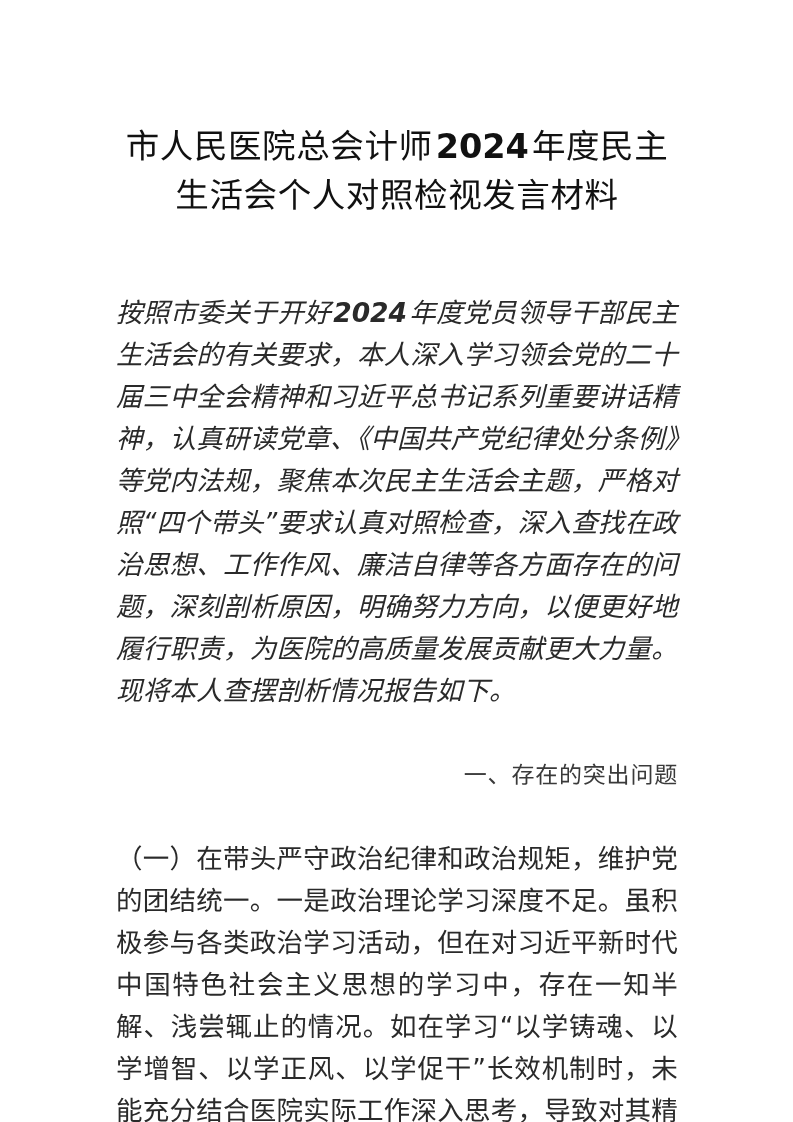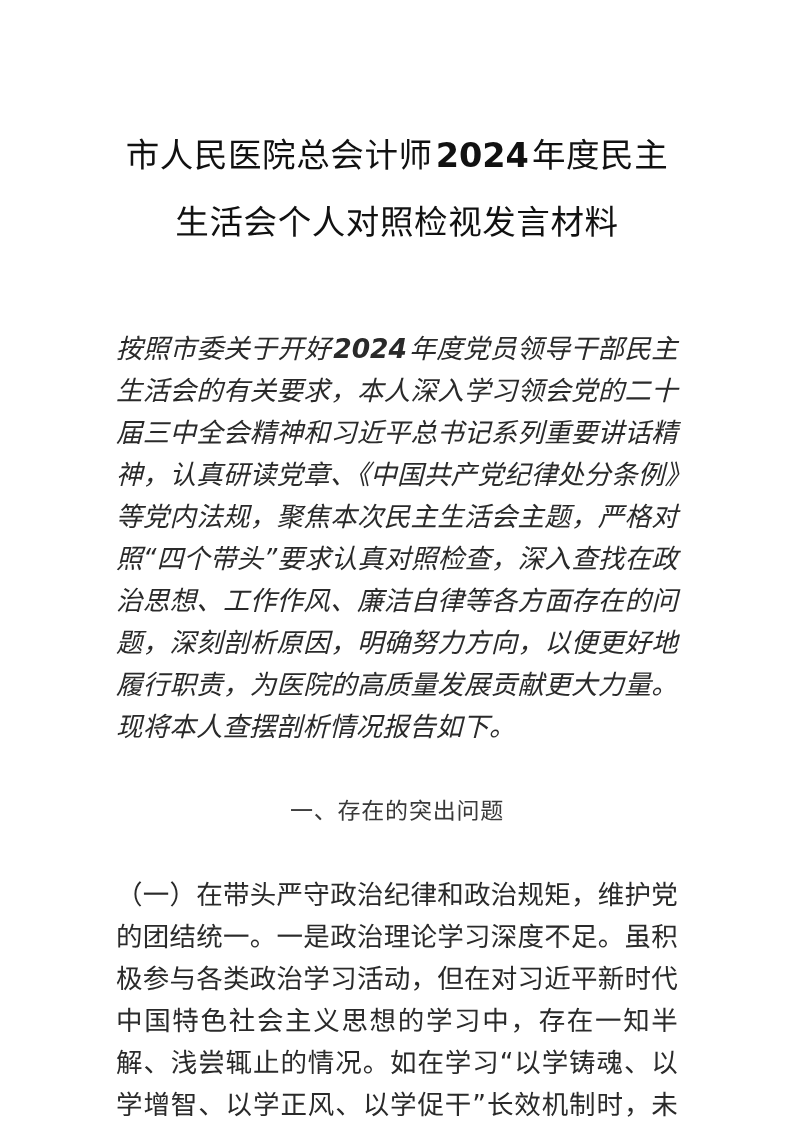--- a/index.html
+++ b/index.html
@@ -29,21 +29,21 @@
     left: 116px;
     top: 0;
     width: 562px;
   }
 
   
   .doc-title {
     margin: 0;
     padding-top: 122px;
     font-size: 33.5px;
-    line-height: 67px;
+    line-height: 49px;
     font-weight: 400;
     text-align: center;
     letter-spacing: 0.6px;
     color: #111111;
     font-family: "DejaVu Sans", "Liberation Sans", sans-serif;
   }
   .doc-title .num {
     font-weight: 700;
     letter-spacing: 0px;
     padding: 0 3px;
@@ -72,21 +72,21 @@
     font-style: italic;
   }
 
   
   .section-heading {
     margin: 0;
     margin-top: 42px;
     font-size: 23px;
     line-height: 42px;
     font-weight: 400;
-    text-align: center;
+    text-align: right;
     letter-spacing: 0.8px;
     color: #3a3a3a;
     font-family: "DejaVu Sans", "Liberation Sans", sans-serif;
   }
 
   .para-sub {
     margin-top: 42px;
     text-indent: 0;
   }
 </style>

